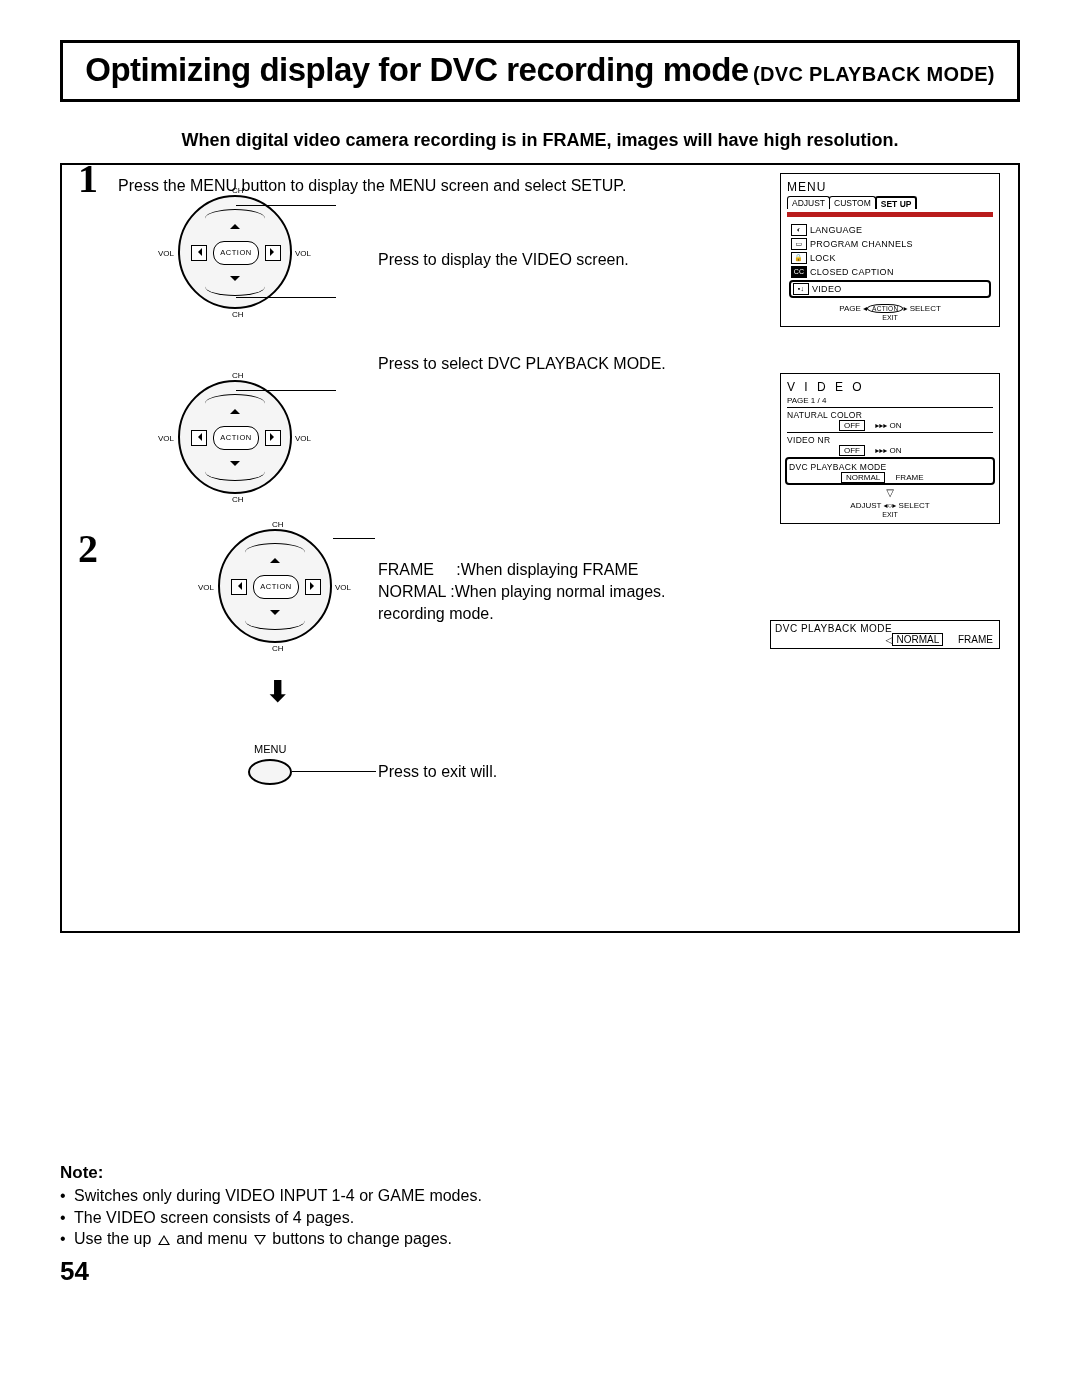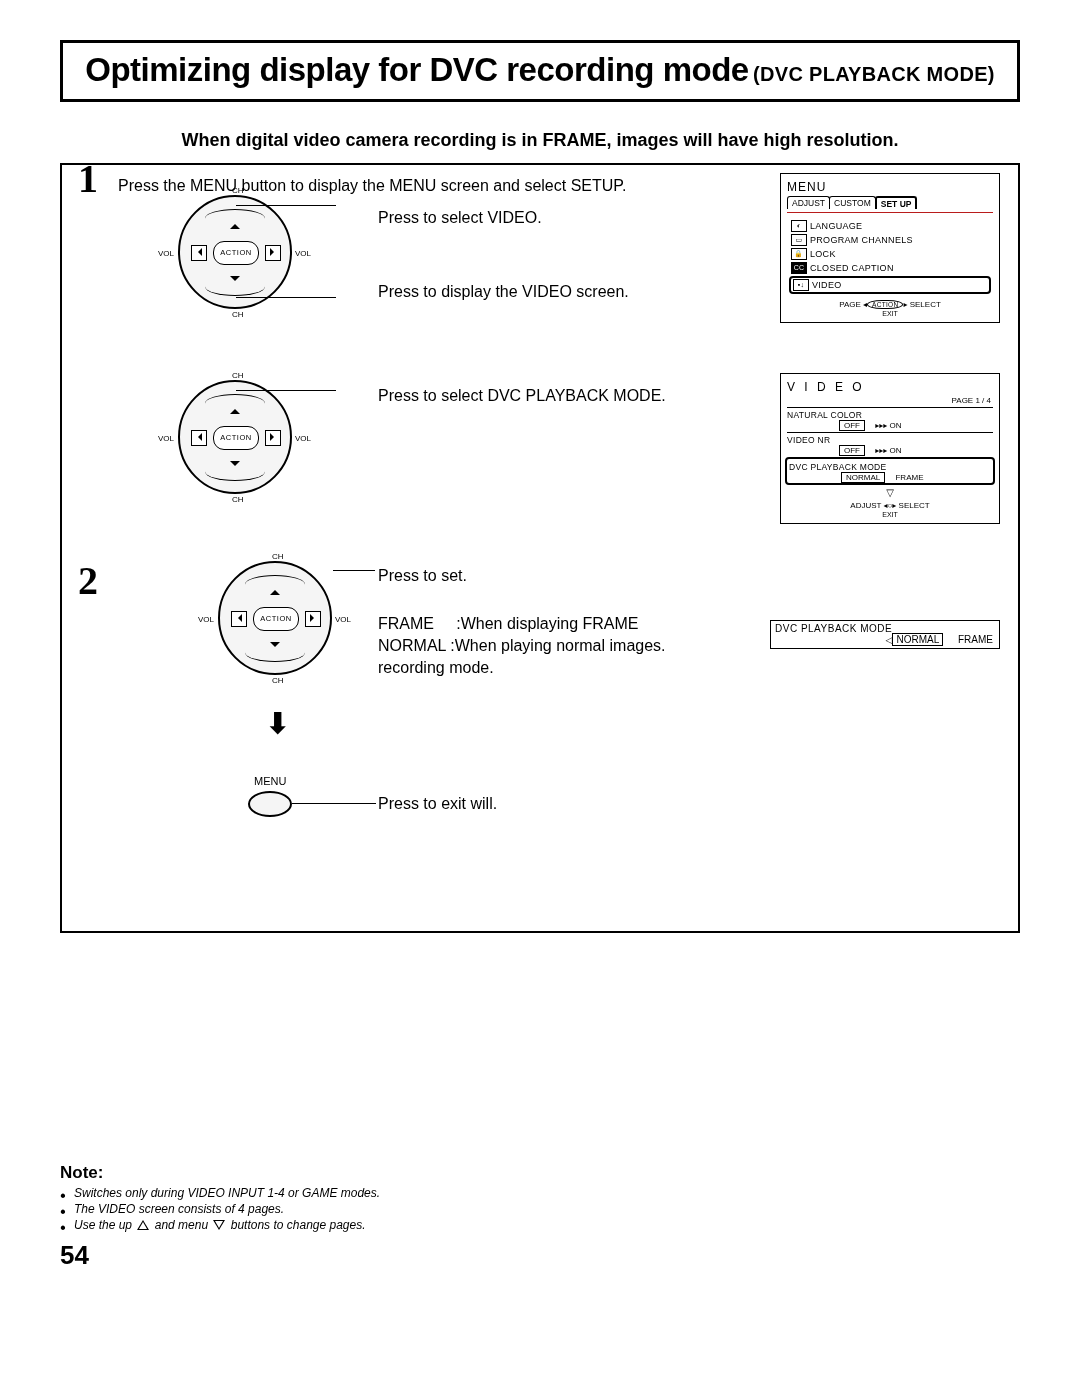--- a/index.html
+++ b/index.html
@@ -138,26 +138,26 @@
     border: 1px solid #000;
     background: #fff;
     font-size: 10px;
     padding: 6px 6px 4px 6px;
     box-sizing: border-box;
   }
   .osd .osd-title { font-size: 12px; letter-spacing: 1px; margin-bottom: 2px; }
   .osd .tabs { display:flex; font-size:8.5px; margin-bottom:3px;}
   .osd .tab { border:1px solid #000; border-bottom:none; padding:1px 4px 0 4px; margin-right:-1px; border-radius:3px 3px 0 0;}
   .osd .tab.selected { border-width:2px; font-weight:bold;}
-  .osd .list { border-top:1px solid #b91c1c; padding-top:3px;}
+  .osd .list { border-top:5px solid #b91c1c; padding-top:3px;}
   .osd .row { display:flex; align-items:center; font-size:9px; padding:1px 0; letter-spacing:0.3px;}
   .osd .row .ico { width:14px; height:10px; border:1px solid #000; margin-right:3px; font-size:7px; text-align:center; line-height:10px;}
   .osd .row.boxed { border:2px solid #000; border-radius:4px; padding:1px 2px; margin:1px -2px;}
   .osd .footer { text-align:center; font-size:8px; margin-top:3px;}
-  .osd .pager { text-align:right; font-size:8px; margin:1px 2px 2px 0;}
+  .osd .pager { font-size:8px; margin:1px 2px 2px 0;}
   .osd .subrow { font-size:8.5px; letter-spacing:0.3px; margin:1px 0;}
   .osd .optline { padding-left:52px; font-size:8px;}
   .osd .optbox { border:1px solid #000; padding:0 4px; margin-right:8px; font-size:8px;}
   .osd .outline { border:2px solid #000; border-radius:4px; padding:2px 2px 1px 2px; margin:2px -2px;}
   .osd hr { border:none; border-top:1px solid #000; margin:2px 0;}
 
   .small-osd {
     position:absolute;
     border:1px solid #000;
     font-size:10px;
@@ -165,21 +165,21 @@
     width: 220px;
   }
   .small-osd .label { font-size:10px; letter-spacing:0.5px;}
   .small-osd .opts { text-align:right; font-size:10px; padding-right:2px;}
   .small-osd .opts .sel { border:1px solid #000; padding:0 3px; margin-right:12px;}
 
   
   .notes { margin-top: 230px; font-size:16px; }
   .notes-heading { font-weight:bold; font-size:17px; margin-bottom:2px;}
   .notes ul { list-style:none; padding:0; margin:0;}
-  .notes li { padding-left:14px; position:relative; line-height:1.35; font-size:12px;font-style:italic;}
+  .notes li { padding-left:14px; position:relative; line-height:1.35; font-size:16px;}
   .notes li::before { content:"•"; position:absolute; left:0; font-size:16px;}
 
   .notes .tri-outline-up {
     display:inline-block; width:0; height:0;
     border-left:6px solid transparent; border-right:6px solid transparent;
     border-bottom:10px solid #000; position:relative; vertical-align:-1px; margin:0 2px;
   }
   .notes .tri-outline-up::after {
     content:""; position:absolute; left:-4px; top:2px;
     border-left:4px solid transparent; border-right:4px solid transparent;
@@ -238,21 +238,20 @@
           <span class="dial-label ch-b">CH</span>
           <span class="dial-label vol-l">VOL</span>
           <span class="dial-label vol-r">VOL</span>
           <div class="arc-line" style="left:25px;top:12px;width:60px;height:18px;border-bottom:none;border-left:none;border-right:none;border-top:1px solid #000;"></div>
           <div class="arc-line" style="left:25px;top:80px;width:60px;height:18px;border-top:none;border-left:none;border-right:none;border-bottom:1px solid #000;"></div>
         </div>
         <div class="lead-line" style="left:158px; top:40px; width:100px;"></div>
         <div class="lead-line" style="left:158px; top:132px; width:100px;"></div>
 
         <div class="sub-lines">
-          <p style="margin-top:14px;">Press to select VIDEO.</p>
           <p style="margin-top:56px;">Press to display the VIDEO screen.</p>
         </div>
 
         <div class="dial" style="left:100px; top:215px;">
           <div class="arcbox l">
               <div class="tri-left" style="left:2px;top:2px;border-width:4px;position:absolute;"></div>
             </div>
           <div class="arcbox r">
               <div class="tri-right" style="left:4px;top:2px;border-width:4px;position:absolute;"></div>
             </div>
@@ -358,21 +357,20 @@
           <span class="dial-label ch-t">CH</span>
           <span class="dial-label ch-b">CH</span>
           <span class="dial-label vol-l">VOL</span>
           <span class="dial-label vol-r">VOL</span>
           <div class="arc-line" style="left:25px;top:12px;width:60px;height:18px;border-bottom:none;border-left:none;border-right:none;border-top:1px solid #000;"></div>
           <div class="arc-line" style="left:25px;top:80px;width:60px;height:18px;border-top:none;border-left:none;border-right:none;border-bottom:1px solid #000;"></div>
         </div>
         <div class="lead-line" style="left:215px; top:3px; width:42px;"></div>
 
         <div class="step2-text">
-          <p style="padding-top:0;">Press to set.</p>
           <div style="height:26px;"></div>
           <p>
             <span>FRAME</span>&nbsp;&nbsp;&nbsp;&nbsp;
             <span>:When displaying FRAME</span>
           </p>
           <p>NORMAL :When playing normal images.</p>
           <p class="indent">recording mode.</p>
         </div>
 
         <div class="down-arrow" style="left:148px; top:140px;">⬇</div>

